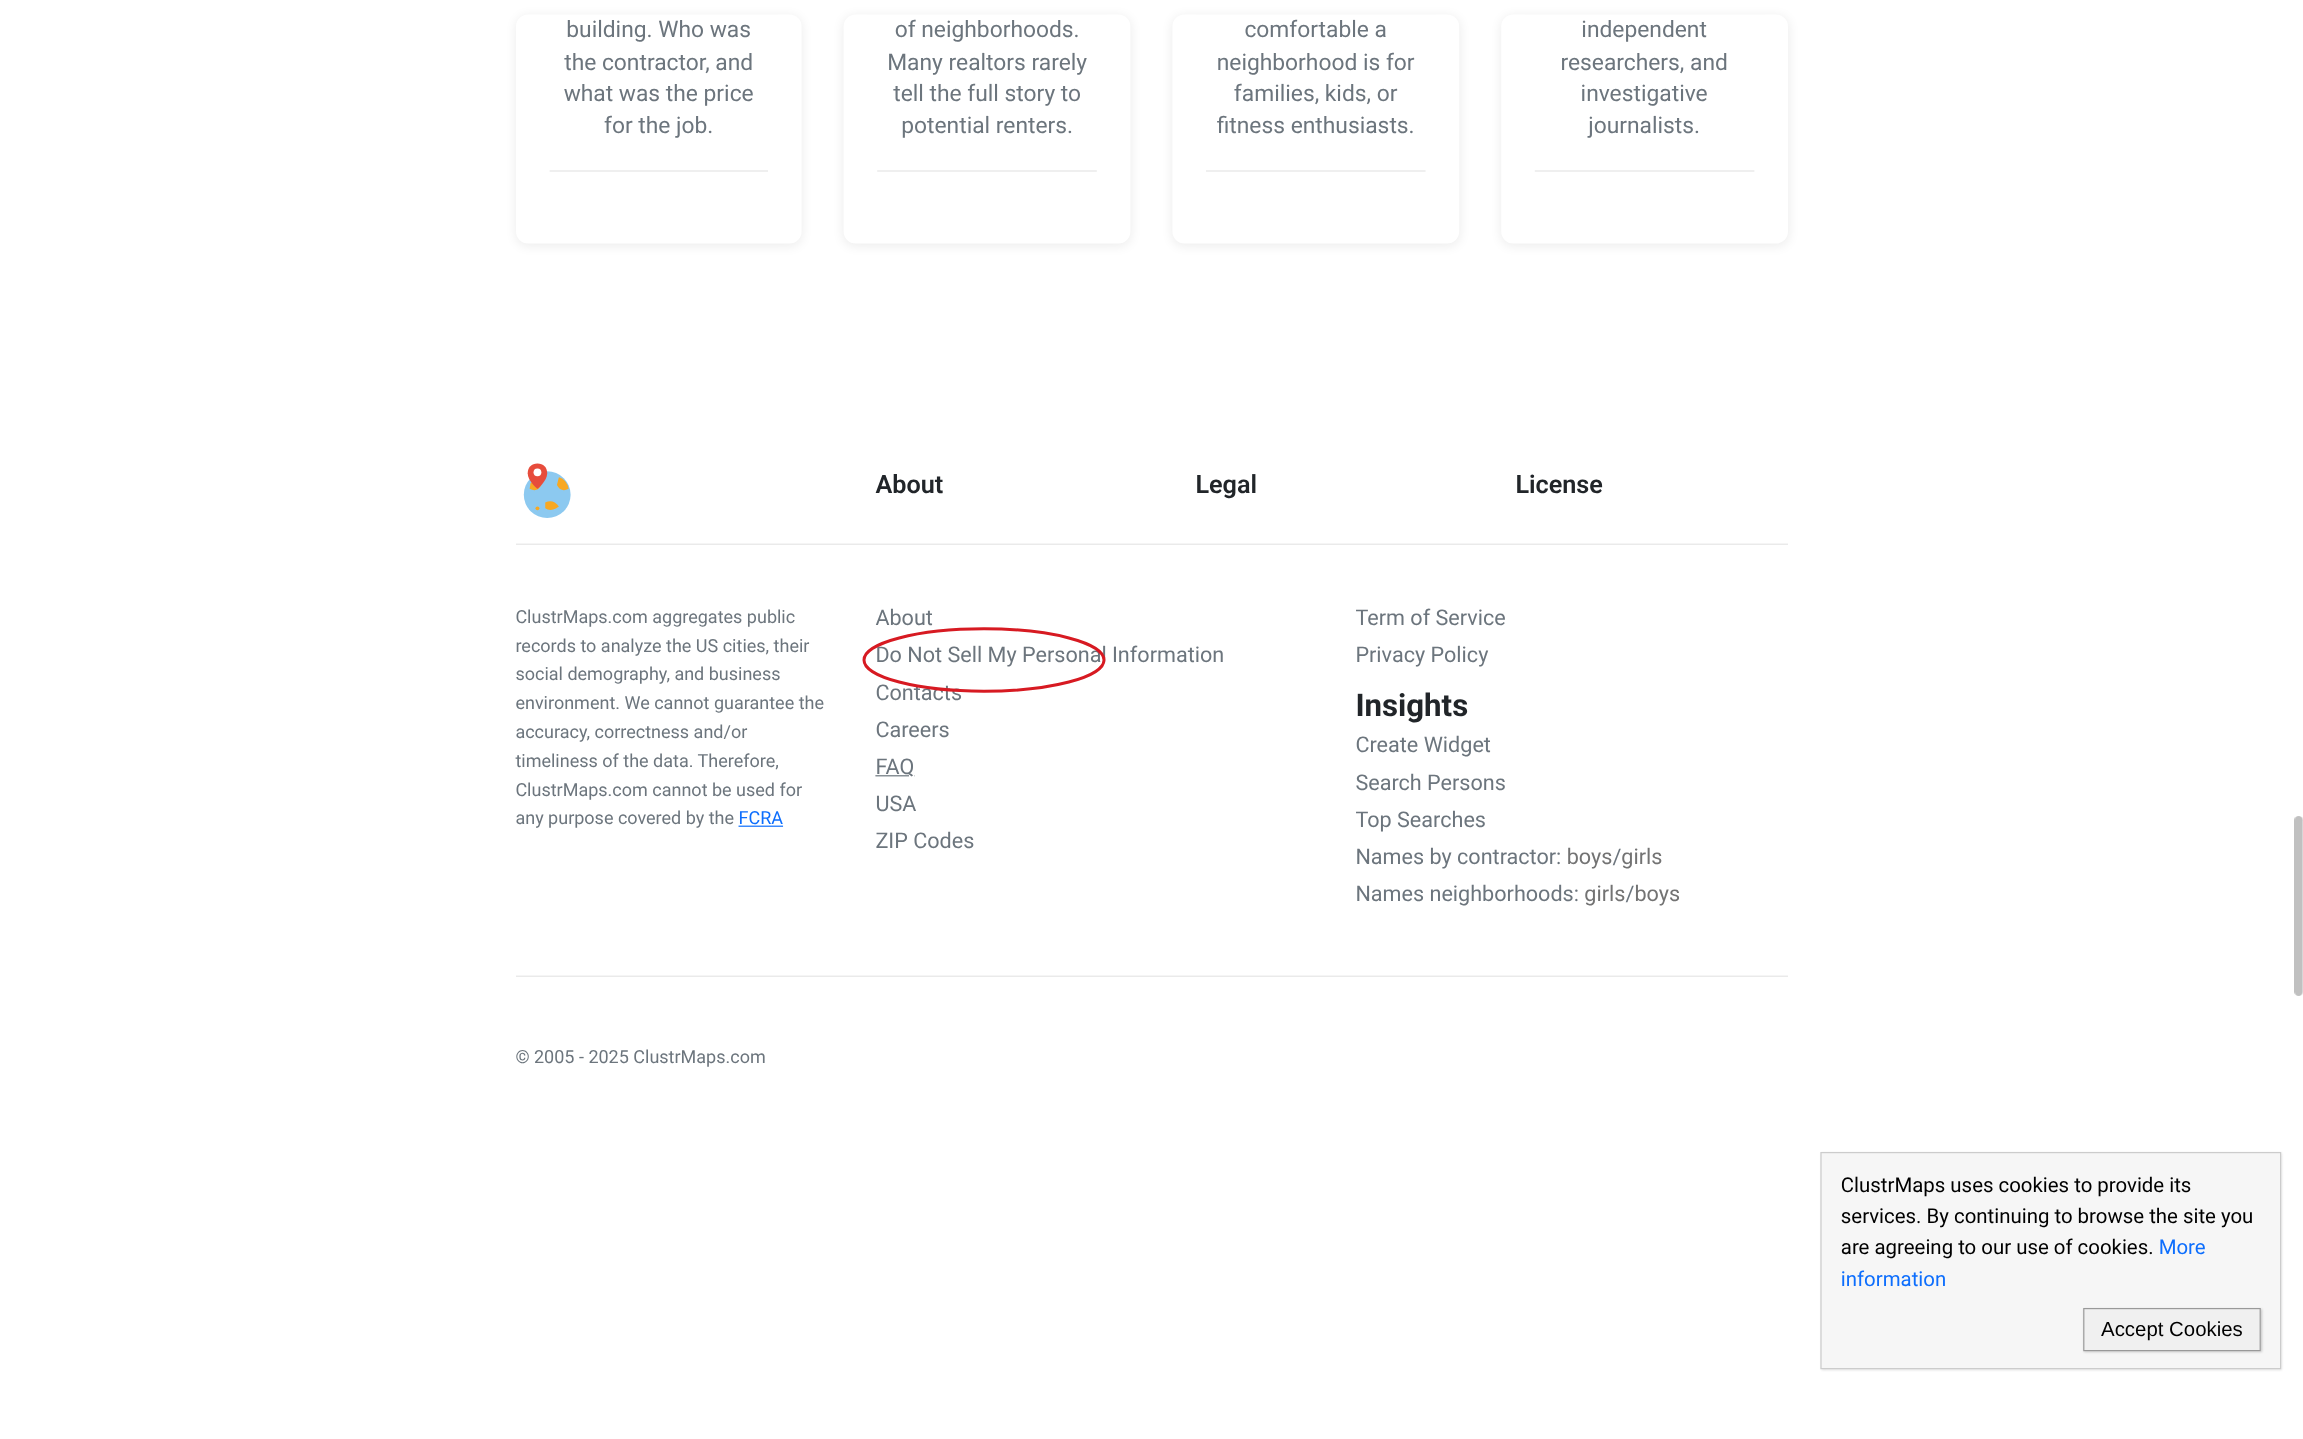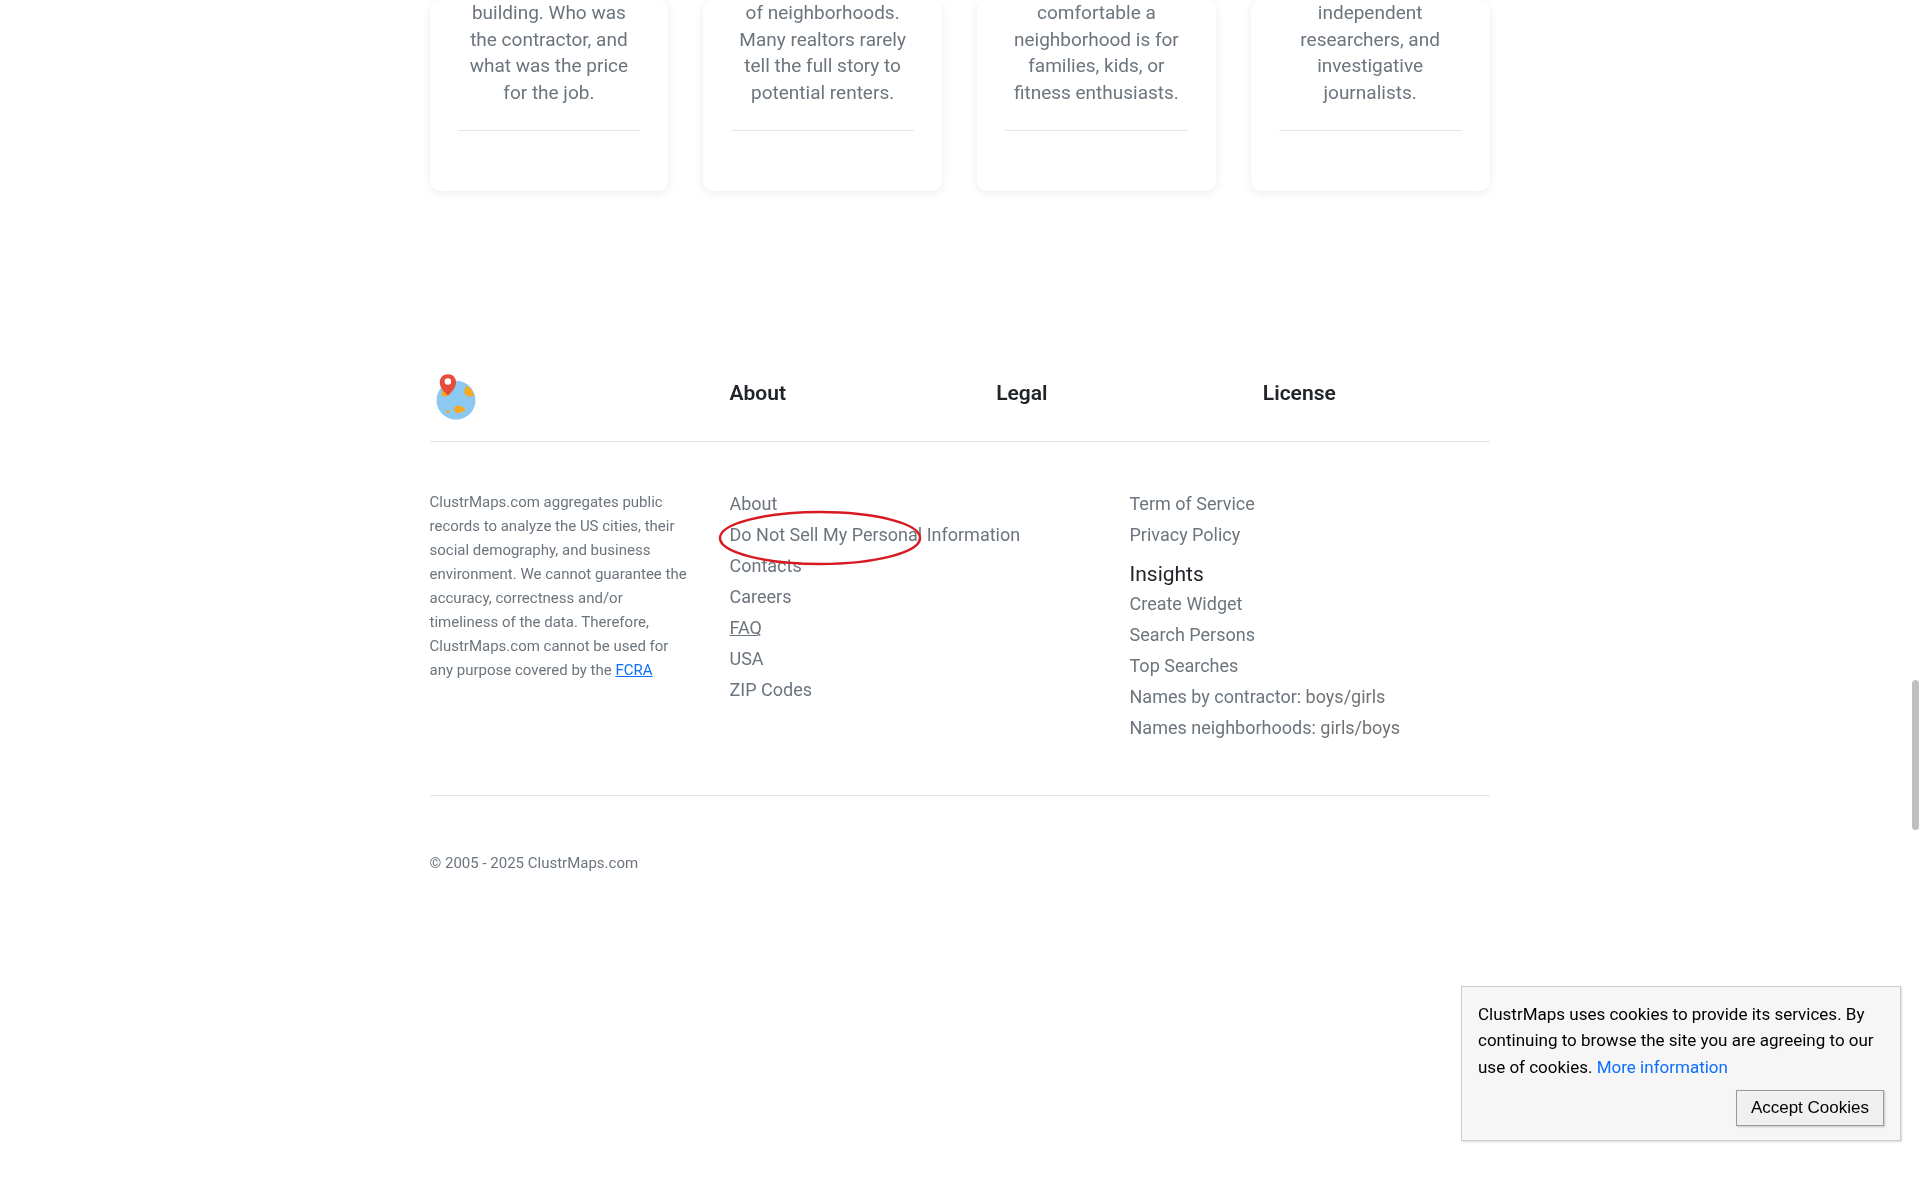--- a/index.html
+++ b/index.html
@@ -17,20 +17,21 @@
     }
     .container {
       max-width: 1100px;
       margin: 0 auto;
       padding: 0 20px;
     }
     .cards-row {
       display: flex;
       gap: 35px;
       justify-content: space-between;
+      margin-top: 12px;
     }
     .card {
       flex: 1;
       background: #fff;
       border-radius: 10px;
       box-shadow: 0 2px 10px rgba(0,0,0,0.08);
       padding: 0 28px 60px 28px;
       text-align: center;
     }
     .card-text {
@@ -92,22 +93,22 @@
     .footer-links a {
       color: #6c757d;
       font-size: 18px;
       text-decoration: none;
       line-height: 1.5;
     }
     .footer-links a.underlined {
       text-decoration: underline;
     }
     .footer-sub-heading {
-      font-size: 21px;
-      font-weight: 400;
+      font-size: 26px;
+      font-weight: 700;
       color: #212529;
       margin-top: 14px;
       margin-bottom: 4px;
     }
     .inline-list {
       color: #6c757d;
       font-size: 18px;
       line-height: 1.5;
     }
     .inline-list a {
@@ -126,21 +127,21 @@
       padding-bottom: 60px;
     }
     .copyright {
       color: #6c757d;
       font-size: 15px;
     }
     .cookie-banner {
       position: fixed;
       right: 18px;
       bottom: 58px;
-      width: 440px;
+      width: 384px;
       background: #f6f6f6;
       border: 1px solid #ccc;
       padding: 14px 16px;
       box-shadow: 1px 1px 2px rgba(0,0,0,0.15);
     }
     .cookie-text {
       font-size: 17px;
       line-height: 1.55;
       color: #000;
     }

